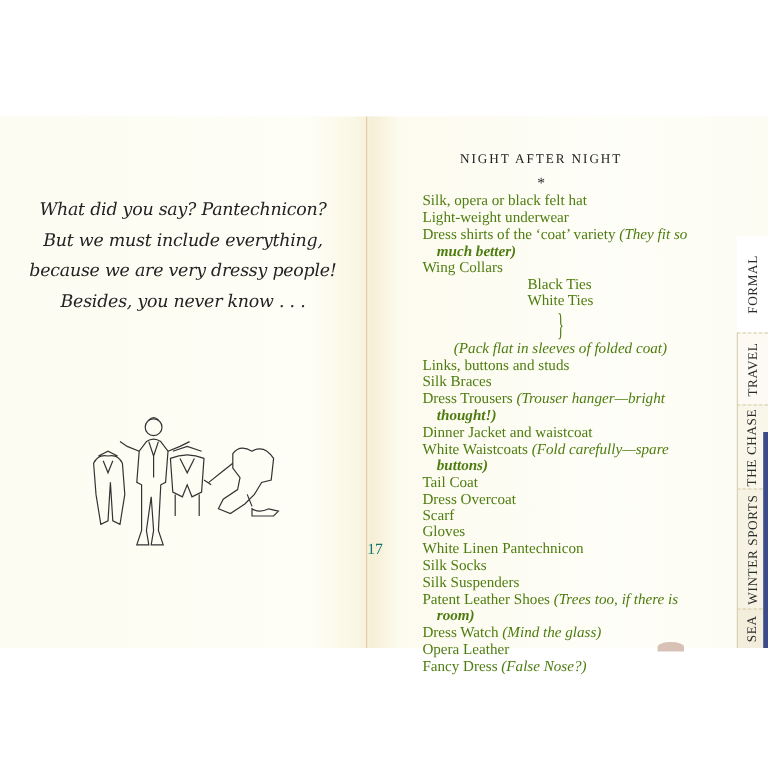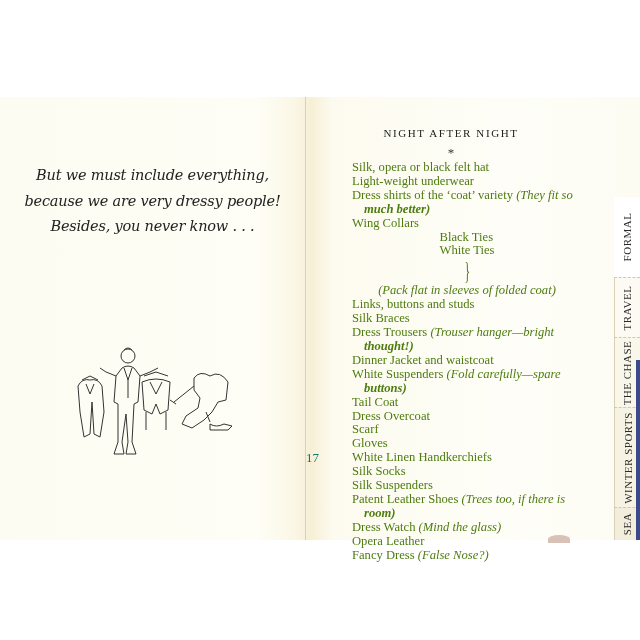--- a/index.html
+++ b/index.html
@@ -34,20 +34,21 @@
   .stain { position:absolute; left:548px; top:535px; width:22px; height:8px; border-radius:50% 50% 0 0; background:#c8a89a; opacity:0.7; }
 </style>
 </head>
 <body>
 
 <div class="spread"></div>
 <div class="gutter"></div>
 
 <div class="left-page">
   <div class="verse">
+    <div>What did you say? Pantechnicon?</div>
     <div>But we must include everything,</div>
     <div>because we are very dressy people!</div>
     <div>Besides, you never know . . .</div>
   </div>
 
   <svg class="illustration" viewBox="0 0 175 130" fill="none" stroke="#333" stroke-width="1">
 
     <path d="M22 38 L30 34 L38 38 M18 44 Q22 36 30 38 Q38 36 42 44 L44 70 L40 95 L34 92 L32 60 L30 92 L24 95 L20 70 Z"></path>
     <path d="M26 42 L30 52 L34 42"></path>
 
@@ -85,27 +86,27 @@
       </div>
       <span class="brace">}</span>
       <span class="brace-note">(Pack flat in sleeves of folded coat)</span>
     </div>
 
     <div class="item"><span>Links, buttons and studs</span></div>
     <div class="item"><span>Silk Braces</span></div>
     <div class="item"><span>Dress Trousers </span><span class="note">(Trouser hanger—bright</span></div>
     <div class="cont">thought!)</div>
     <div class="item"><span>Dinner Jacket and waistcoat</span></div>
-    <div class="item"><span>White Suspenders </span><span class="note">(Fold carefully—spare</span></div>
+    <div class="item"><span>White Waistcoats </span><span class="note">(Fold carefully—spare</span></div>
     <div class="cont">buttons)</div>
     <div class="item"><span>Tail Coat</span></div>
     <div class="item"><span>Dress Overcoat</span></div>
     <div class="item"><span>Scarf</span></div>
     <div class="item"><span>Gloves</span></div>
-    <div class="item"><span>White Linen Handkerchiefs</span></div>
+    <div class="item"><span>White Linen Pantechnicon</span></div>
     <div class="item"><span>Silk Socks</span></div>
     <div class="item"><span>Silk Suspenders</span></div>
     <div class="item"><span>Patent Leather Shoes </span><span class="note">(Trees too, if there is</span></div>
     <div class="cont">room)</div>
     <div class="item"><span>Dress Watch </span><span class="note">(Mind the glass)</span></div>
     <div class="item"><span>Opera Leather</span></div>
     <div class="item"><span>Fancy Dress </span><span class="note">(False Nose?)</span></div>
   </div>
 
   <div class="page-num">17</div>

